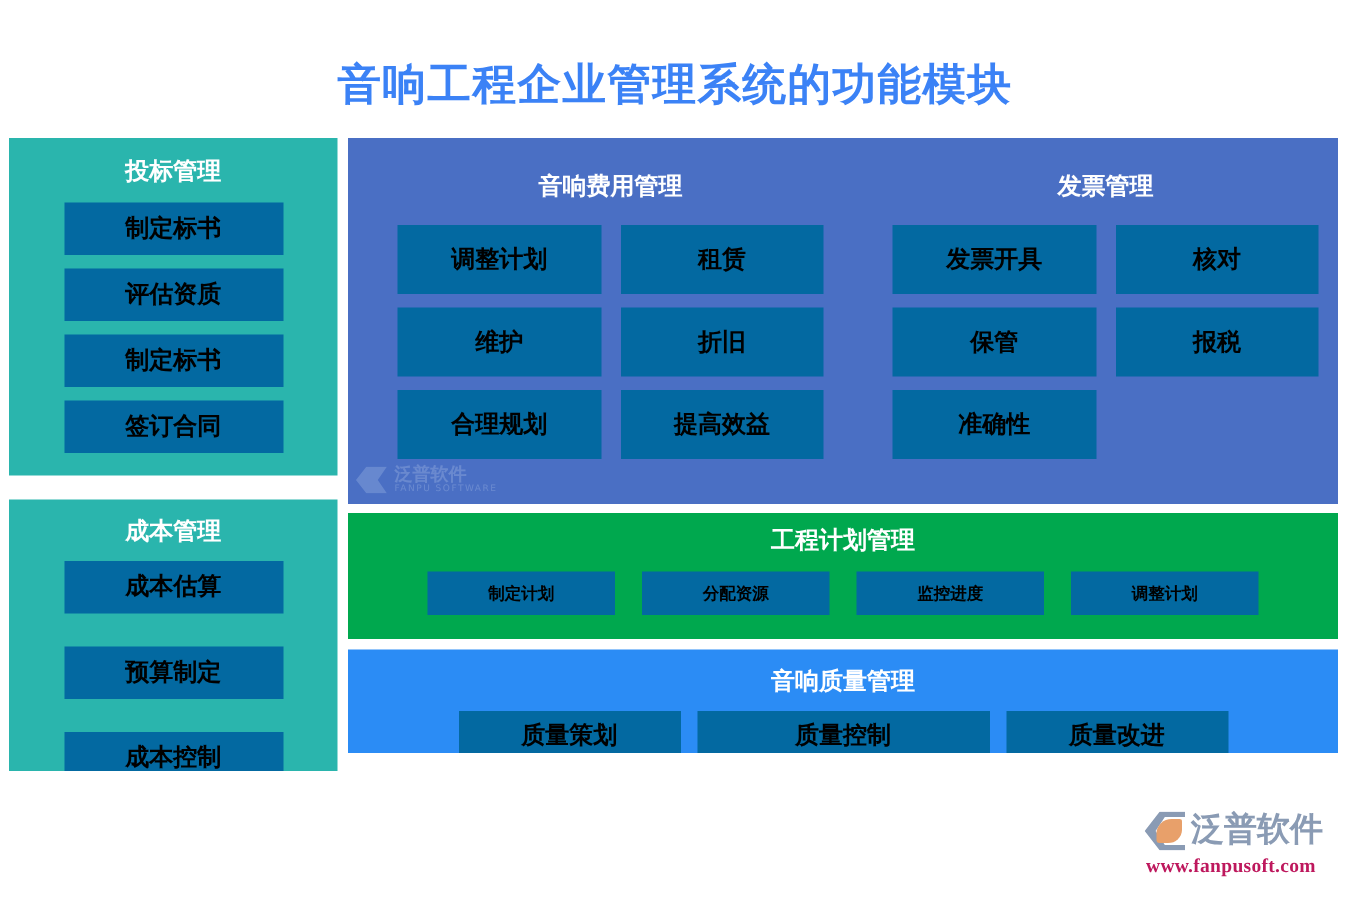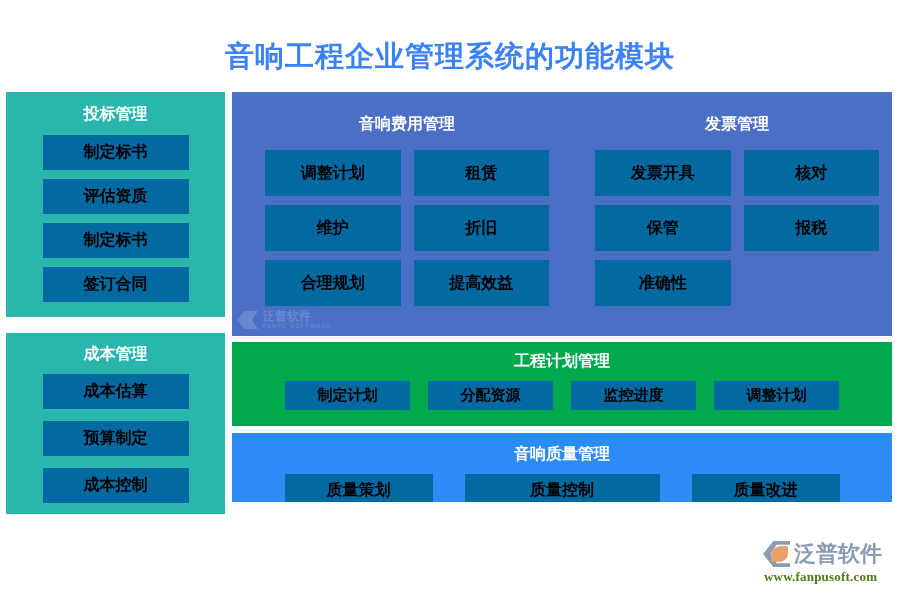--- a/index.html
+++ b/index.html
@@ -83,21 +83,21 @@
     width: 219px;
     height: 181px;
     background: #2ab5ad;
   }
   #panel-cost .panel-title { margin-top: 11px; }
   #panel-cost .chip-list {
     margin-top: 10px;
     display: flex;
     flex-direction: column;
     align-items: center;
-    gap: 12px;
+    gap: 22px;
   }
   #panel-cost .chip { width: 146px; height: 35px; }
 
   
   #panel-finance {
     left: 232px;
     top: 92px;
     width: 660px;
     height: 244px;
     background: #4a6fc4;
@@ -127,36 +127,36 @@
     background: #00A94F;
     background: #00a84e;
   }
   #panel-plan .panel-title { margin-top: 9px; font-family: Liberation Serif, serif; }
   #panel-plan .chip-row {
     margin-top: 10px;
     display: flex;
     justify-content: center;
     gap: 18px;
   }
-  #panel-plan .chip { width: 125px; height: 29px; font-size: 15px; }
+  #panel-plan .chip { width: 125px; height: 29px; font-size: 11px; }
 
   
   #panel-quality {
     left: 232px;
     top: 433px;
     width: 660px;
     height: 69px;
     background: #2b8cf5;
   }
   #panel-quality .panel-title { margin-top: 11px; }
   #panel-quality .chip-row {
     margin-top: 10px;
     display: flex;
     justify-content: center;
-    gap: 32px;
+    gap: 11px;
   }
   #panel-quality .chip { height: 33px; font-size: 16px; }
   #panel-quality .chip.w1 { width: 148px; }
   #panel-quality .chip.w2 { width: 195px; }
   #panel-quality .chip.w3 { width: 148px; }
 
   
   .watermark {
     position: absolute;
     left: 236px;
@@ -224,21 +224,21 @@
     border-radius: 60% 10% 55% 10%;
   }
   .brand-name {
     color: #8a9bb4;
     font-size: 22px;
     font-weight: bold;
     line-height: 26px;
     white-space: nowrap;
   }
   .brand-url {
-    color: #4d7c0f;
+    color: #be185d;
     font-size: 13px;
     font-weight: bold;
     letter-spacing: 0.2px;
     line-height: 16px;
     margin-left: 2px;
     font-family: "Liberation Serif", serif;
   }
 </style>
 </head>
 <body>

